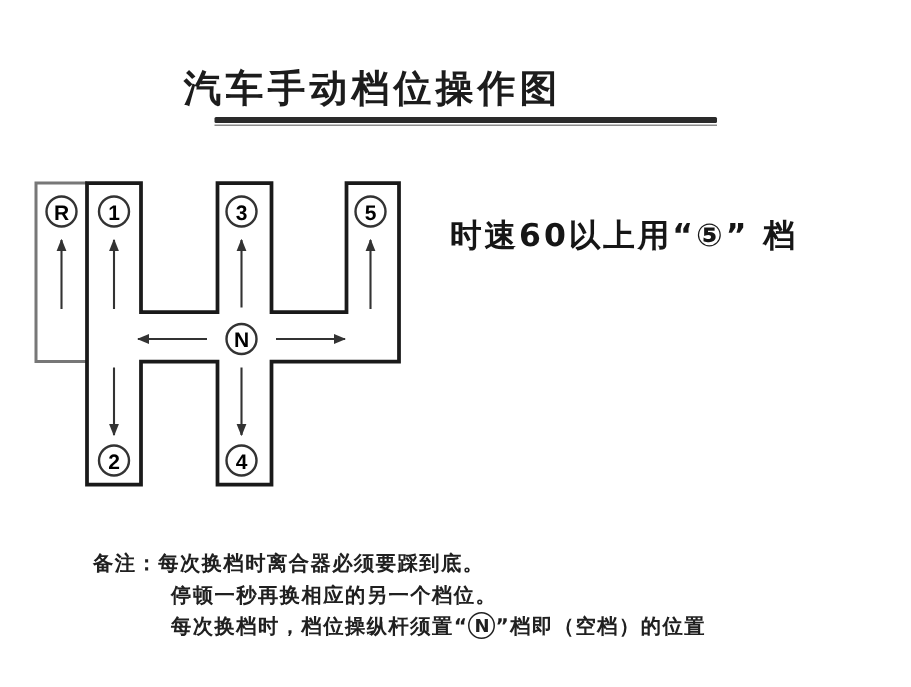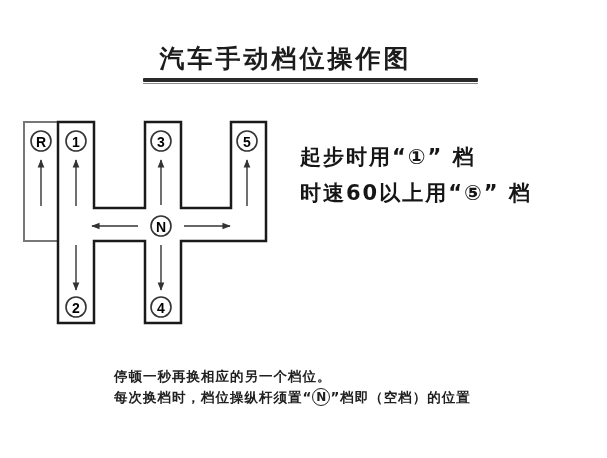--- a/index.html
+++ b/index.html
@@ -1,19 +1,19 @@
 <!DOCTYPE html>
 <html><head>
 <meta charset="utf-8">
 <style>
   html, body { margin: 0; padding: 0; background: #ffffff; }
   body { width: 607px; height: 458px; position: relative; overflow: hidden;
          font-family: "DejaVu Sans", "Liberation Sans", sans-serif; color: #151515; }
   .title { position: absolute; left: 0; width: 497px; top: 42px; text-align: center;
-           font-size: 25px; font-weight: bold; letter-spacing: 3px; color: #1c1c1c; margin-left: 37px; }
+           font-size: 25px; font-weight: bold; letter-spacing: 3px; color: #1c1c1c; }
   .title-rule { position: absolute; left: 143px; top: 78px; width: 335px; height: 4px;
                 background: #2a2a2a; border-radius: 1px; }
   .title-rule2 { position: absolute; left: 143px; top: 83px; width: 335px; height: 1px;
                  background: #8a8a8a; }
   svg.diagram { position: absolute; left: 0; top: 0; }
   .rules { position: absolute; left: 300px; top: 140px; }
   .rule { height: 35.5px; line-height: 35.5px; font-size: 21px; font-weight: bold;
           letter-spacing: 2px; white-space: nowrap; color: #161616; }
   .notes { position: absolute; left: 62px; top: 366px; font-size: 13.5px; font-weight: bold;
            color: #202020; line-height: 21px; }
@@ -78,27 +78,27 @@
     <text x="76" y="312.5" text-anchor="middle" font-size="14" font-weight="bold" font-family="Liberation Sans, sans-serif">2</text>
   </g>
   <g>
     <circle cx="161" cy="307" r="10" fill="#fff" stroke="#333" stroke-width="1.6"></circle>
     <text x="161" y="312.5" text-anchor="middle" font-size="14" font-weight="bold" font-family="Liberation Sans, sans-serif">4</text>
   </g>
 </svg>
 
 <div class="rules">
   <div class="rule">
-    <span>起步时用</span><span>“</span><span>①</span><span>”</span> <span>档</span>
-  </div>
-  <div class="rule">
     <span>时速60以上用</span><span>“</span><span>⑤</span><span>”</span> <span>档</span>
   </div>
 </div>
 
 <div class="notes">
+  <div class="note-line">
+    <span>备注：</span><span>每次换档时离合器必须要踩到底。</span>
+  </div>
   <div class="note-line note-indent">
     <span>停顿一秒再换相应的另一个档位。</span>
   </div>
   <div class="note-line note-indent">
     <span>每次换档时，档位操纵杆须置“</span><span class="gear-sm">N</span><span>”档即（空档）的位置</span>
   </div>
 </div>
 
 </body></html>

